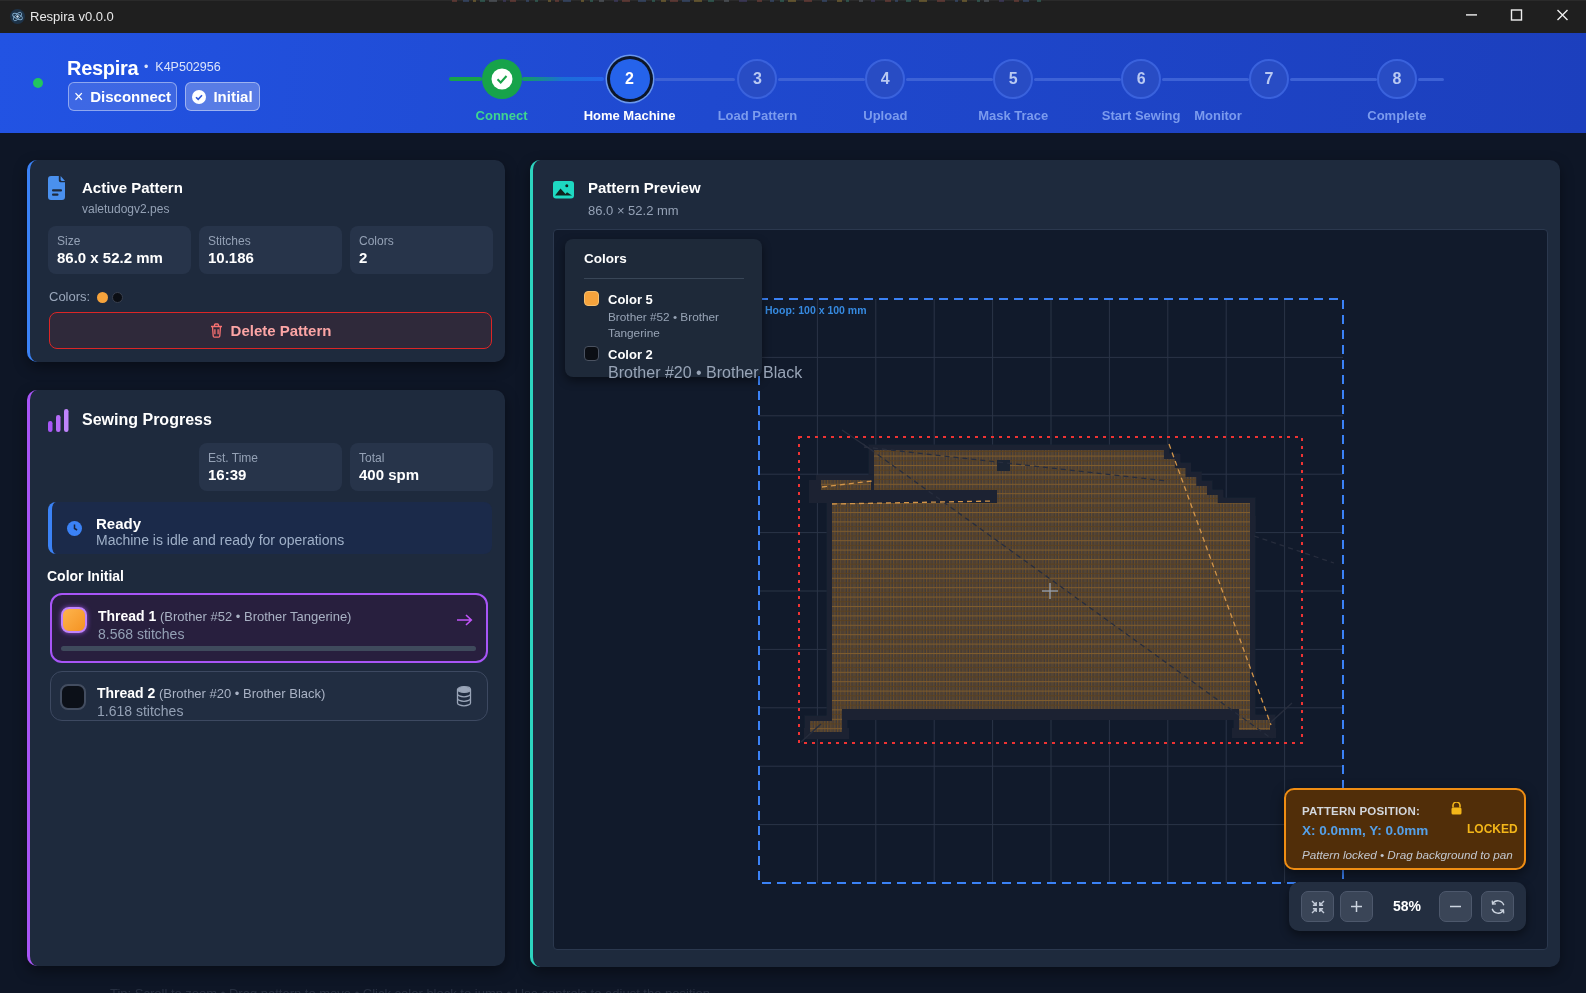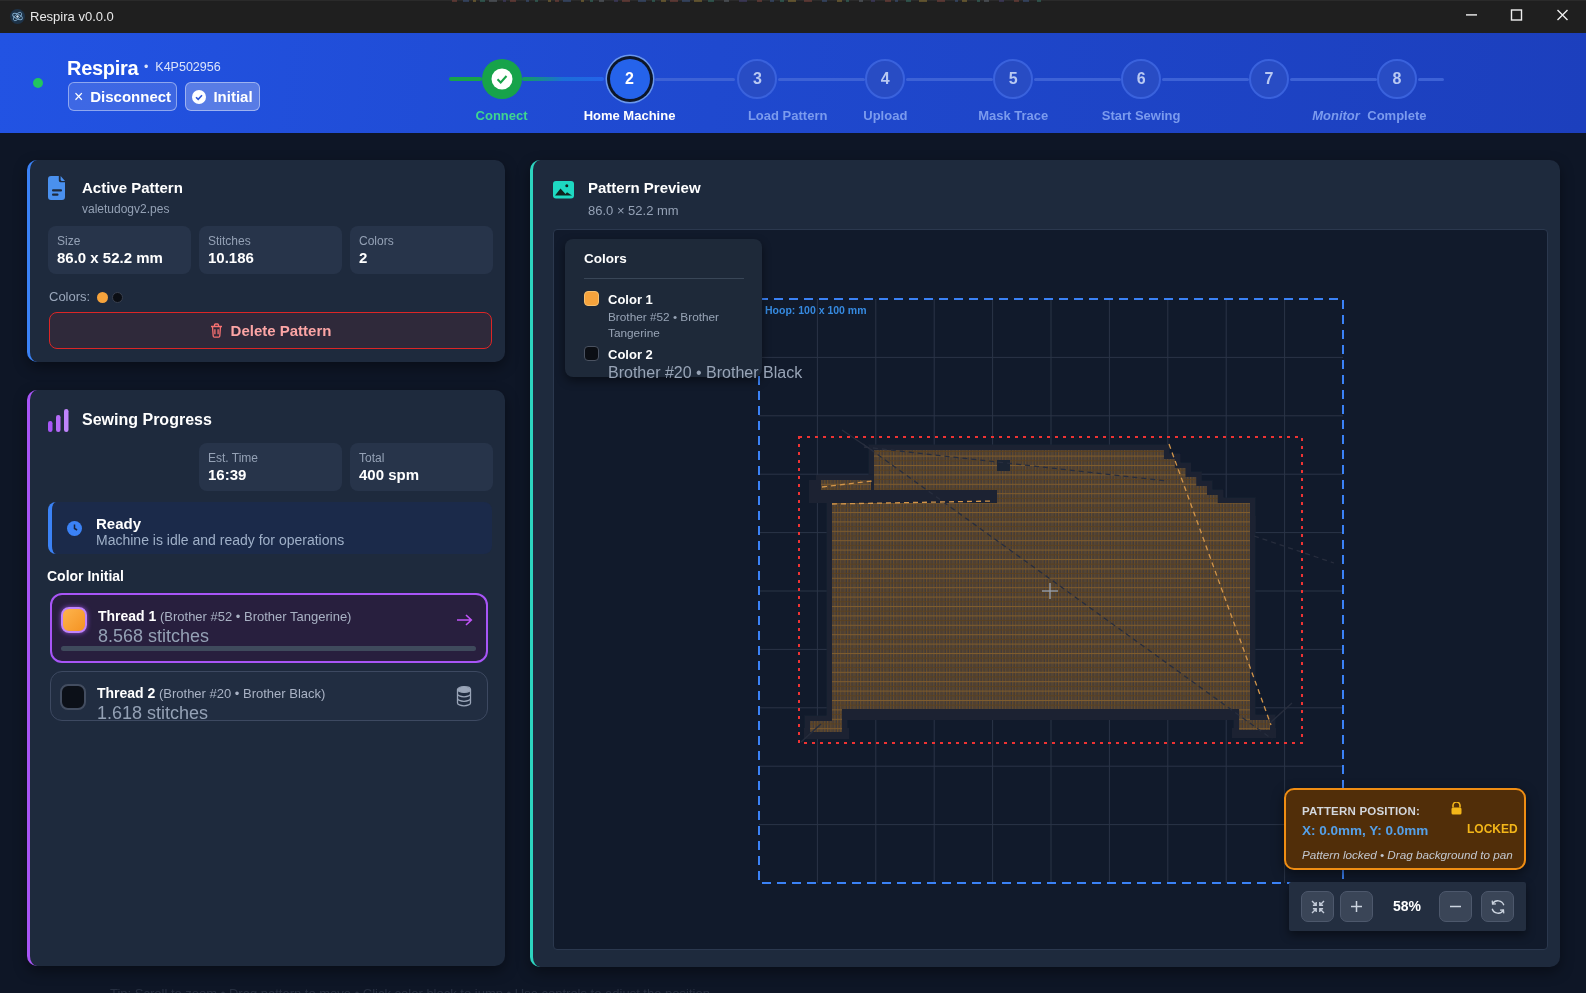--- a/index.html
+++ b/index.html
@@ -35,30 +35,30 @@
 #delbtn{position:absolute;left:19px;top:152px;width:443px;height:37px;border:1px solid #dc2626;border-radius:8px;background:rgba(220,38,38,.09);color:#fca5a5;font-size:15px;font-weight:bold;display:flex;align-items:center;justify-content:center;gap:8px}
 .dot{display:inline-block;width:11px;height:11px;border-radius:50%;vertical-align:-2px}
 
 #readybox{position:absolute;left:18px;top:112px;width:444px;height:52px;background:#1b2a4a;border-left:4px solid #3b82f6;border-radius:8px}
 .thread{position:absolute;left:20px;border-radius:12px}
 #thread1{top:203px;width:438px;height:70px;background:#281f3e;border:2px solid #a855f7}
 #thread2{top:281px;width:438px;height:50px;background:#212d41;border:1px solid #3d4961}
 .sw{position:absolute;left:9px;top:12px;width:26px;height:26px;border-radius:8px}
 .tl1{position:absolute;left:46px;top:13px;font-size:13px;color:#a9b2c4}
 .tl1 b{color:#fff;font-size:14px}
-.tl2{position:absolute;left:46px;top:31px;font-size:18px;color:#94a1b5}
+.tl2{position:absolute;left:46px;top:31px;font-size:14px;color:#94a1b5}
 #pbar{position:absolute;left:9px;top:51px;width:415px;height:5px;border-radius:3px;background:#3f4a5c}
 
 #canvas{position:absolute;left:20px;top:69px;width:995px;height:721px;background:#111a2b;border:1px solid #2b384e;border-radius:4px}
 
 #legend{position:absolute;left:32px;top:79px;width:197px;height:138px;background:#1e2939;border-radius:8px;box-shadow:0 4px 10px rgba(0,0,0,.45);z-index:5}
 
 #posbox{position:absolute;left:751px;top:628px;width:242px;height:82px;background:#512e09;border:2px solid #ef8d13;border-radius:10px;box-shadow:0 4px 12px rgba(0,0,0,.5);z-index:5}
 
-#zoombar{position:absolute;left:756px;top:722px;width:237px;height:49px;background:#232e40;border-radius:2px;box-shadow:0 4px 10px rgba(0,0,0,.45);z-index:5}
+#zoombar{position:absolute;left:756px;top:722px;width:237px;height:49px;background:#232e40;border-radius:10px;box-shadow:0 4px 10px rgba(0,0,0,.45);z-index:5}
 .zbtn{position:absolute;top:9px;width:33px;height:31px;background:#3a4557;border:1px solid #4d586c;border-radius:7px;display:flex;align-items:center;justify-content:center}
 #footer{position:absolute;left:110px;top:986px;font-size:13px;color:rgba(150,162,182,.18)}
 </style>
 </head>
 <body>
 
 <div id="titlebar">
     <div class="abs" style="left:0;top:0;width:1586px;height:1px;background:#2a2a2a"></div>
     <div class="abs" style="left:452px;top:0;width:5px;height:2px;background:#b4554a;opacity:.35"></div>
     <div class="abs" style="left:463px;top:0;width:6px;height:2px;background:#4a6fb4;opacity:.35"></div>
@@ -152,29 +152,29 @@
     <div class="stepc" style="left: 481.6px; background: rgb(23, 163, 74);">
       <svg width="22" height="22" viewBox="0 0 22 22">
         <circle cx="11" cy="11" r="10.5" fill="#fff"></circle>
         <path d="M6.5 11.3 l3.2 3.2 L15.5 8" stroke="#17a34a" stroke-width="2" fill="none"></path>
       </svg>
     </div>
     <div class="steplab" style="left: 431.6px; color: rgb(63, 214, 143);">Connect</div>
     <div class="stepc" style="left: 609.5px; background: rgb(37, 99, 235); color: rgb(255, 255, 255); box-shadow: rgb(12, 22, 41) 0px 0px 0px 3px, rgba(125, 170, 245, 0.8) 0px 0px 0px 4.5px;">2</div>
     <div class="steplab" style="left: 559.5px; color: rgb(255, 255, 255);">Home Machine</div>
     <div class="stepc" style="left: 737.4px; background: rgb(40, 76, 196); border: 2px solid rgb(58, 98, 221); color: rgb(185, 201, 242);">3</div>
-    <div class="steplab" style="left: 687.4px; color: rgb(123, 155, 238); text-align: right;">Load Pattern</div>
+    <div class="steplab" style="left: 687.4px; color: rgb(123, 155, 238);">Load Pattern</div>
     <div class="stepc" style="left: 865.3px; background: rgb(40, 76, 196); border: 2px solid rgb(58, 98, 221); color: rgb(185, 201, 242);">4</div>
     <div class="steplab" style="left: 815.3px; color: rgb(123, 155, 238);">Upload</div>
     <div class="stepc" style="left: 993.2px; background: rgb(40, 76, 196); border: 2px solid rgb(58, 98, 221); color: rgb(185, 201, 242);">5</div>
     <div class="steplab" style="left: 943.2px; color: rgb(123, 155, 238);">Mask Trace</div>
     <div class="stepc" style="left: 1121.1px; background: rgb(40, 76, 196); border: 2px solid rgb(58, 98, 221); color: rgb(185, 201, 242);">6</div>
     <div class="steplab" style="left: 1071.1px; color: rgb(123, 155, 238);">Start Sewing</div>
     <div class="stepc" style="left: 1249px; background: rgb(40, 76, 196); border: 2px solid rgb(58, 98, 221); color: rgb(185, 201, 242);">7</div>
-    <div class="steplab" style="left: 1266px; color: rgb(123, 155, 238); font-style: italic;">Monitor</div>
+    <div class="steplab" style="left: 1148px; color: rgb(123, 155, 238);">Monitor</div>
     <div class="stepc" style="left: 1376.9px; background: rgb(40, 76, 196); border: 2px solid rgb(58, 98, 221); color: rgb(185, 201, 242);">8</div>
     <div class="steplab" style="left: 1326.9px; color: rgb(123, 155, 238);">Complete</div>
   </div>
 
 <div class="card" id="card1">
   <svg class="abs" style="left:18px;top:16px" width="18" height="24" viewBox="0 0 18 24">
     <path d="M3 0 H10.8 V4.6 A1.7 1.7 0 0 0 12.5 6.3 H17 V21 a3 3 0 0 1 -3 3 H3 a3 3 0 0 1 -3 -3 V3 a3 3 0 0 1 3 -3 Z" fill="#4a90ee"></path>
     <path d="M12.6 0 L17 4.9 H13.9 a1.3 1.3 0 0 1 -1.3 -1.3 Z" fill="#4a90ee"></path>
     <rect x="4" y="13.2" width="10" height="2.2" rx="1" fill="#1e2a3d"></rect>
     <rect x="4" y="17.6" width="6.5" height="2.2" rx="1" fill="#1e2a3d"></rect>
@@ -315,21 +315,21 @@
         <line x1="278" y1="274" x2="440" y2="271" fill="none" stroke="#d2954a" stroke-width="1.3" stroke-dasharray="5 4"></line>
         <rect x="245" y="207" width="503" height="306" fill="none" stroke="#ee3333" stroke-width="2" stroke-dasharray="3 5"></rect>
         <line x1="488" y1="361" x2="504" y2="361" stroke="#9aa2b0" stroke-width="1.3"></line>
         <line x1="496" y1="353" x2="496" y2="369" stroke="#9aa2b0" stroke-width="1.3"></line>
       </svg></div>
 
   <div id="legend">
     <div class="ctitle" style="left:19px;top:12px;font-size:13.5px">Colors</div>
     <div class="abs" style="left:19px;top:39px;width:160px;height:1px;background:#394657"></div>
     <div class="abs" style="left:19px;top:52px;width:15px;height:15px;border-radius:4px;background:#f6a33c;border:1px solid #f8c06e"></div>
-    <div class="ctitle" style="left:43px;top:53px;font-size:13px">Color 1</div>
+    <div class="ctitle" style="left:43px;top:53px;font-size:13px">Color 5</div>
     <div class="abs" style="left:43px;top:70px;font-size:11.8px;color:#98a4b6;line-height:16px">Brother #52 • Brother<br>Tangerine</div>
     <div class="abs" style="left:19px;top:107px;width:15px;height:15px;border-radius:4px;background:#0b0e14;border:1px solid #4a5261"></div>
     <div class="ctitle" style="left:43px;top:108px;font-size:13px">Color 2</div>
     <div class="abs" style="left:43px;top:125px;font-size:16px;color:#98a4b6;white-space:nowrap">Brother #20 • Brother Black</div>
   </div>
 
   <div id="posbox">
     <div class="abs" style="left:16px;top:15px;font-size:11.5px;font-weight:bold;color:#d3d7dd;letter-spacing:.2px">PATTERN POSITION:</div>
     <svg class="abs" style="left:165px;top:12px" width="11" height="13" viewBox="0 0 11 13">
         <path d="M2 5.5 v-2 a3.5 3.5 0 0 1 7 0 v2" fill="none" stroke="#f3b619" stroke-width="1.6"></path>

